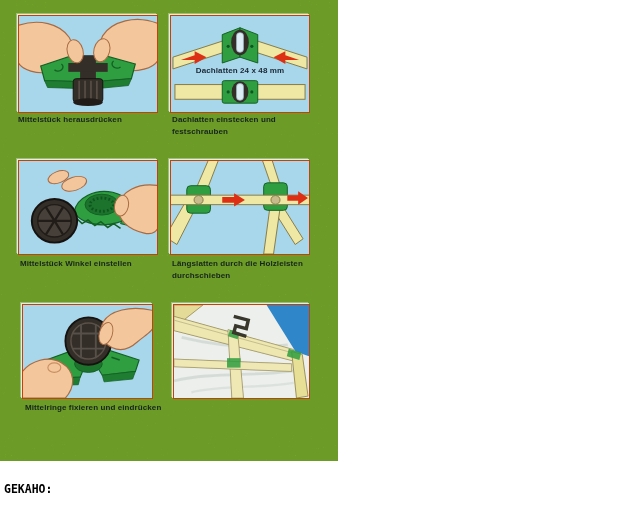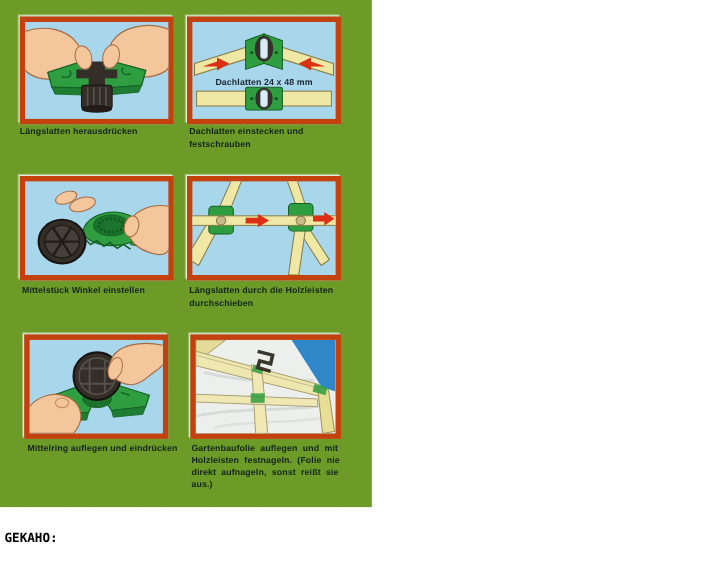--- a/index.html
+++ b/index.html
@@ -9,21 +9,21 @@
     font-family:"Liberation Sans",sans-serif;
   }
   .poster{
     position:absolute;left:0;top:0;width:338px;height:461px;
     background:#7db42d;
   }
   .grain{position:absolute;left:0;top:0;pointer-events:none;}
   .box{
     position:absolute;box-sizing:border-box;
     background:#a8d6eb;
-    border:5px solid #c2410c;
+    border:1px solid #c2410c;
     box-shadow:-1px -1px 0 rgba(255,255,255,.75), -2px -2px 0 rgba(255,255,255,.35);
   }
   .box svg{display:block;width:100%;height:100%;}
   .b1{left:18px;top:15px;width:140px;height:98px}
   .b2{left:170px;top:15px;width:140px;height:98px}
   .b3{left:18px;top:160px;width:140px;height:95px}
   .b4{left:170px;top:160px;width:140px;height:95px}
   .b5{left:22px;top:304px;width:131px;height:95px}
   .b6{left:173px;top:304px;width:137px;height:95px}
   .cap{
@@ -73,21 +73,21 @@
       <path d="M103,52 a5,4 0 1,1 -7,-6" fill="none" stroke="#146024" stroke-width="1.4"></path>
       <rect x="62" y="40" width="16" height="26" fill="#342e29"></rect>
       <rect x="50" y="48" width="40" height="9" fill="#342e29"></rect>
       <rect x="55" y="64" width="30" height="24" rx="3" fill="#342e29" stroke="#16120f"></rect>
       <path d="M61,66 V86 M67,66 V86 M73,66 V86 M79,66 V86" stroke="#5a5148" stroke-width="1.6"></path>
       <ellipse cx="70" cy="88" rx="15" ry="4" fill="#211c18"></ellipse>
       <ellipse cx="57" cy="36" rx="8" ry="12" fill="#f3c69c" stroke="#a86a42" stroke-width="1" transform="rotate(-14 57 36)"></ellipse>
       <ellipse cx="84" cy="35" rx="8" ry="12" fill="#f3c69c" stroke="#a86a42" stroke-width="1" transform="rotate(14 84 35)"></ellipse>
     </svg>
   </div>
-  <div class="cap c1">Längslatten herausdrücken</div>
+  <div class="cap c1">Mittelstück herausdrücken</div>
 
   <div class="box b2">
     <svg viewBox="0 0 140 98" preserveAspectRatio="none">
       <rect width="140" height="98" fill="#a8d6eb"></rect>
       <path d="M2,42 L54,25 L54,37 L2,54 Z" fill="#efe7a4" stroke="#857a44"></path>
       <path d="M138,42 L86,25 L86,37 L138,54 Z" fill="#efe7a4" stroke="#857a44"></path>
       <path d="M52,19 L70,12 L70,42 L52,48 Z" fill="#2f9e40" stroke="#146024"></path>
       <path d="M88,19 L70,12 L70,42 L88,48 Z" fill="#2f9e40" stroke="#146024"></path>
       <circle cx="58" cy="31" r="1.6" fill="#0f5520"></circle>
       <circle cx="82" cy="31" r="1.6" fill="#0f5520"></circle>
@@ -158,21 +158,21 @@
       <ellipse cx="71" cy="62" rx="15" ry="9" fill="#1c742c" stroke="#146024"></ellipse>
       <circle cx="71" cy="38" r="25" fill="#342e29" stroke="#16120f" stroke-width="2"></circle>
       <circle cx="71" cy="38" r="19" fill="none" stroke="#5a5148" stroke-width="1.6"></circle>
       <path d="M54,30 H88 M54,46 H88 M63,20 V56 M79,20 V56" stroke="#57504a" stroke-width="2"></path>
       <path d="M-2,72 C8,58 28,53 42,61 C56,69 58,85 46,98 L-2,98 Z" fill="#f3c69c" stroke="#a86a42" stroke-width="1.2"></path>
       <ellipse cx="34" cy="66" rx="7" ry="5" fill="none" stroke="#c98f62" stroke-width="1.2"></ellipse>
       <path d="M142,6 C116,0 94,6 87,18 C81,29 86,40 97,45 C106,49 116,46 124,39 C132,32 142,28 142,20 Z" fill="#f3c69c" stroke="#a86a42" stroke-width="1.2"></path>
       <ellipse cx="90" cy="30" rx="7" ry="12" fill="#f3c69c" stroke="#a86a42" transform="rotate(18 90 30)"></ellipse>
     </svg>
   </div>
-  <div class="cap c5">Mittelring auflegen und eindrücken</div>
+  <div class="cap c5">Mittelringe fixieren und eindrücken</div>
 
   <div class="box b6">
     <svg viewBox="0 0 140 98" preserveAspectRatio="none">
       <rect width="140" height="98" fill="#ecefeb"></rect>
       <path d="M96,0 L140,0 L140,54 L126,49 Z" fill="#2f86c8"></path>
       <path d="M8,34 C40,42 80,46 118,42" stroke="#ccd4cf" stroke-width="3" fill="none" opacity="0.7"></path>
       <path d="M0,80 C40,70 92,76 132,68" stroke="#ccd4cf" stroke-width="3" fill="none" opacity="0.7"></path>
       <path d="M18,92 C50,84 92,88 124,82" stroke="#d6dcd8" stroke-width="2.5" fill="none" opacity="0.7"></path>
       <path d="M0,0 L30,0 L10,16 L0,18 Z" fill="#e3d98e" stroke="#9a8e55" opacity="0.9"></path>
       <path d="M0,12 L124,47 L128,60 L0,27 Z" fill="#e8df96" stroke="#9a8e55"></path>
@@ -182,24 +182,20 @@
       <path d="M56,26 L66,29 L72,98 L60,98 Z" fill="#ffffff" opacity="0.3"></path>
       <path d="M0,57 L122,62 L122,70 L0,65 Z" fill="#e8df96" stroke="#9a8e55"></path>
       <path d="M0,57 L122,62 L122,70 L0,65 Z" fill="#ffffff" opacity="0.3"></path>
       <path d="M122,49 L133,52 L139,96 L127,98 Z" fill="#e8df96" stroke="#9a8e55"></path>
       <rect x="55" y="56" width="14" height="10" fill="#2f9e40" opacity="0.85"></rect>
       <path d="M119,46 L132,50 L130,58 L117,54 Z" fill="#2f9e40" opacity="0.85"></path>
       <path d="M58,26 L68,29 L66,36 L56,33 Z" fill="#2f9e40" opacity="0.85"></path>
       <path d="M62,12 l15,4 -2,9 -11,-3 -2,7 13,4" fill="none" stroke="#39362c" stroke-width="3.6"></path>
     </svg>
   </div>
-  <div class="cap c6">Gartenbaufolie auflegen und  mit
-Holzleisten festnageln. (Folie nie
-direkt aufnageln, sonst reißt sie
-aus.)</div>
 
 </div>
 
 <div class="footer">
   <div>GEKAHO:</div>
   
   
 </div>
 
 </body></html>

